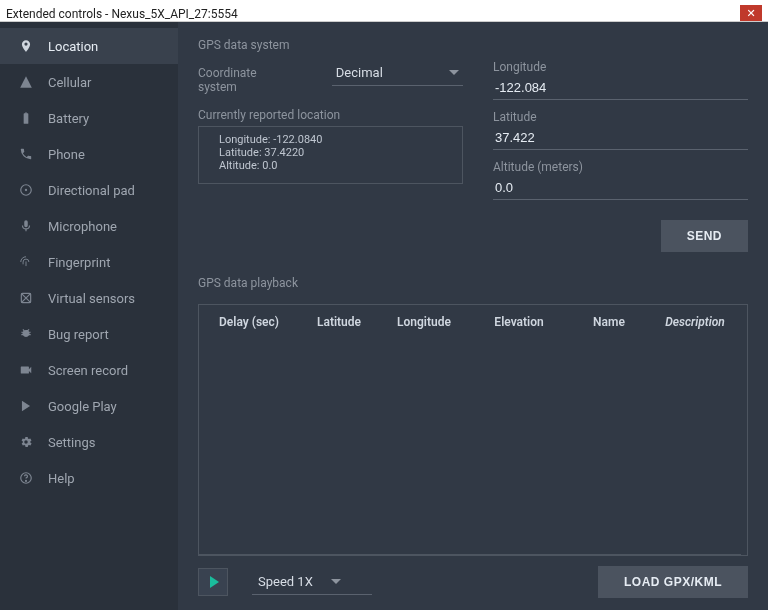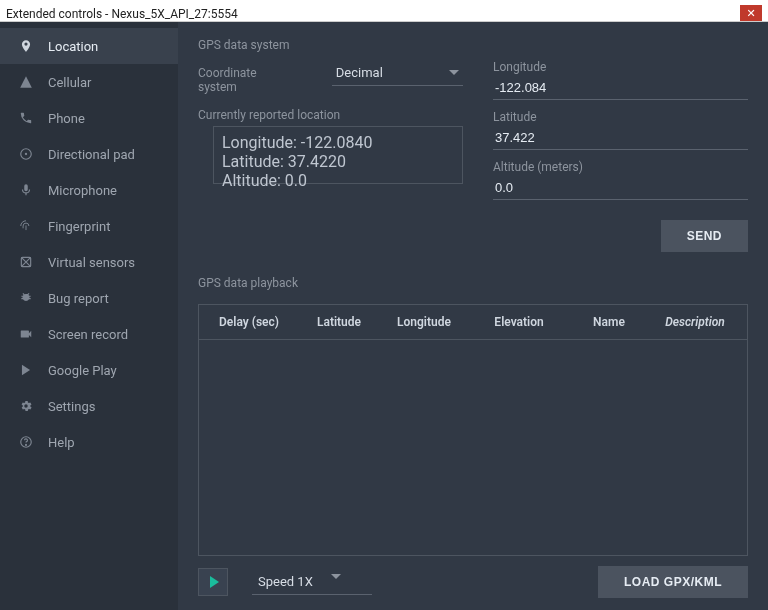--- a/index.html
+++ b/index.html
@@ -100,45 +100,44 @@
     border: none;
     border-bottom: 1px solid #5a626e;
     color: #e6ecf3;
     font-size: 13px;
     padding: 4px 2px;
     width: 100%;
     outline: none;
   }
   .reported-box {
     border: 1px solid #4d5560;
-    padding: 6px 8px;
-    font-size: 16px;
+    padding: 6px 20px;
+    font-size: 11px;
     color: #bfc6d0;
     height: 58px;
     margin-top: 4px;
-    margin-left: 15px;
   }
   .btn {
     background: #4b535f;
     color: #e6ecf3;
     border: none;
     padding: 9px 26px;
     font-size: 12px;
     letter-spacing: 0.5px;
     cursor: pointer;
     font-weight: 600;
   }
   .btn-row { display: flex; justify-content: flex-end; margin-top: 10px; margin-bottom: 16px; }
   
   .playback-section { flex: 1; display: flex; flex-direction: column; min-height: 0; }
   .table {
     border: 1px solid #4d5560;
     flex: 1;
     display: flex;
-    flex-direction: column;
+    flex-direction: row;
     margin-top: 6px;
     min-height: 0;
   }
   .thead {
     display: flex;
     border-bottom: 1px solid #4d5560;
     padding: 10px 0;
   }
   .th {
     font-size: 12px;
@@ -170,20 +169,21 @@
   .play-triangle {
     width: 0; height: 0;
     border-top: 6px solid transparent;
     border-bottom: 6px solid transparent;
     border-left: 9px solid #1abc9c;
     margin-left: 2px;
   }
   .playback-controls .spacer { flex: 1; }
   .speed-select {
     display: flex;
+    align-items: center;
     gap: 18px;
     border-bottom: 1px solid #5a626e;
     padding: 5px 6px;
     color: #d7dde5;
     cursor: pointer;
     width: 120px;
   }
   .right-col { width: 255px; }
   .left-col { width: 265px; }
   .top-area { margin-bottom: 8px; }
@@ -216,20 +216,28 @@
 
     <div class="sidebar-item">
       <span class="icon">
         <svg width="14" height="14" viewBox="0 0 24 24" fill="currentColor">
             <path d="M2 22h20L12 2 2 22z"></path>
           </svg>
       </span>
       <span>Cellular</span>
     </div>
 
+    <div class="sidebar-item">
+      <span class="icon">
+        <svg width="14" height="14" viewBox="0 0 24 24" fill="currentColor">
+            <path d="M15 4h-2V2h-2v2H9a1 1 0 0 0-1 1v16a1 1 0 0 0 1 1h6a1 1 0 0 0 1-1V5a1 1 0 0 0-1-1z"></path>
+          </svg>
+      </span>
+      <span>Battery</span>
+    </div>
 
 
     <div class="sidebar-item">
       <span class="icon">
         <svg width="14" height="14" viewBox="0 0 24 24" fill="currentColor">
             <path d="M6.6 10.8a15 15 0 0 0 6.6 6.6l2.2-2.2a1 1 0 0 1 1-.25 11 11 0 0 0 3.5.56 1 1 0 0 1 1 1V20a1 1 0 0 1-1 1A17 17 0 0 1 3 4a1 1 0 0 1 1-1h3.5a1 1 0 0 1 1 1 11 11 0 0 0 .56 3.5 1 1 0 0 1-.25 1z"></path>
           </svg>
       </span>
       <span>Phone</span>
     </div>

